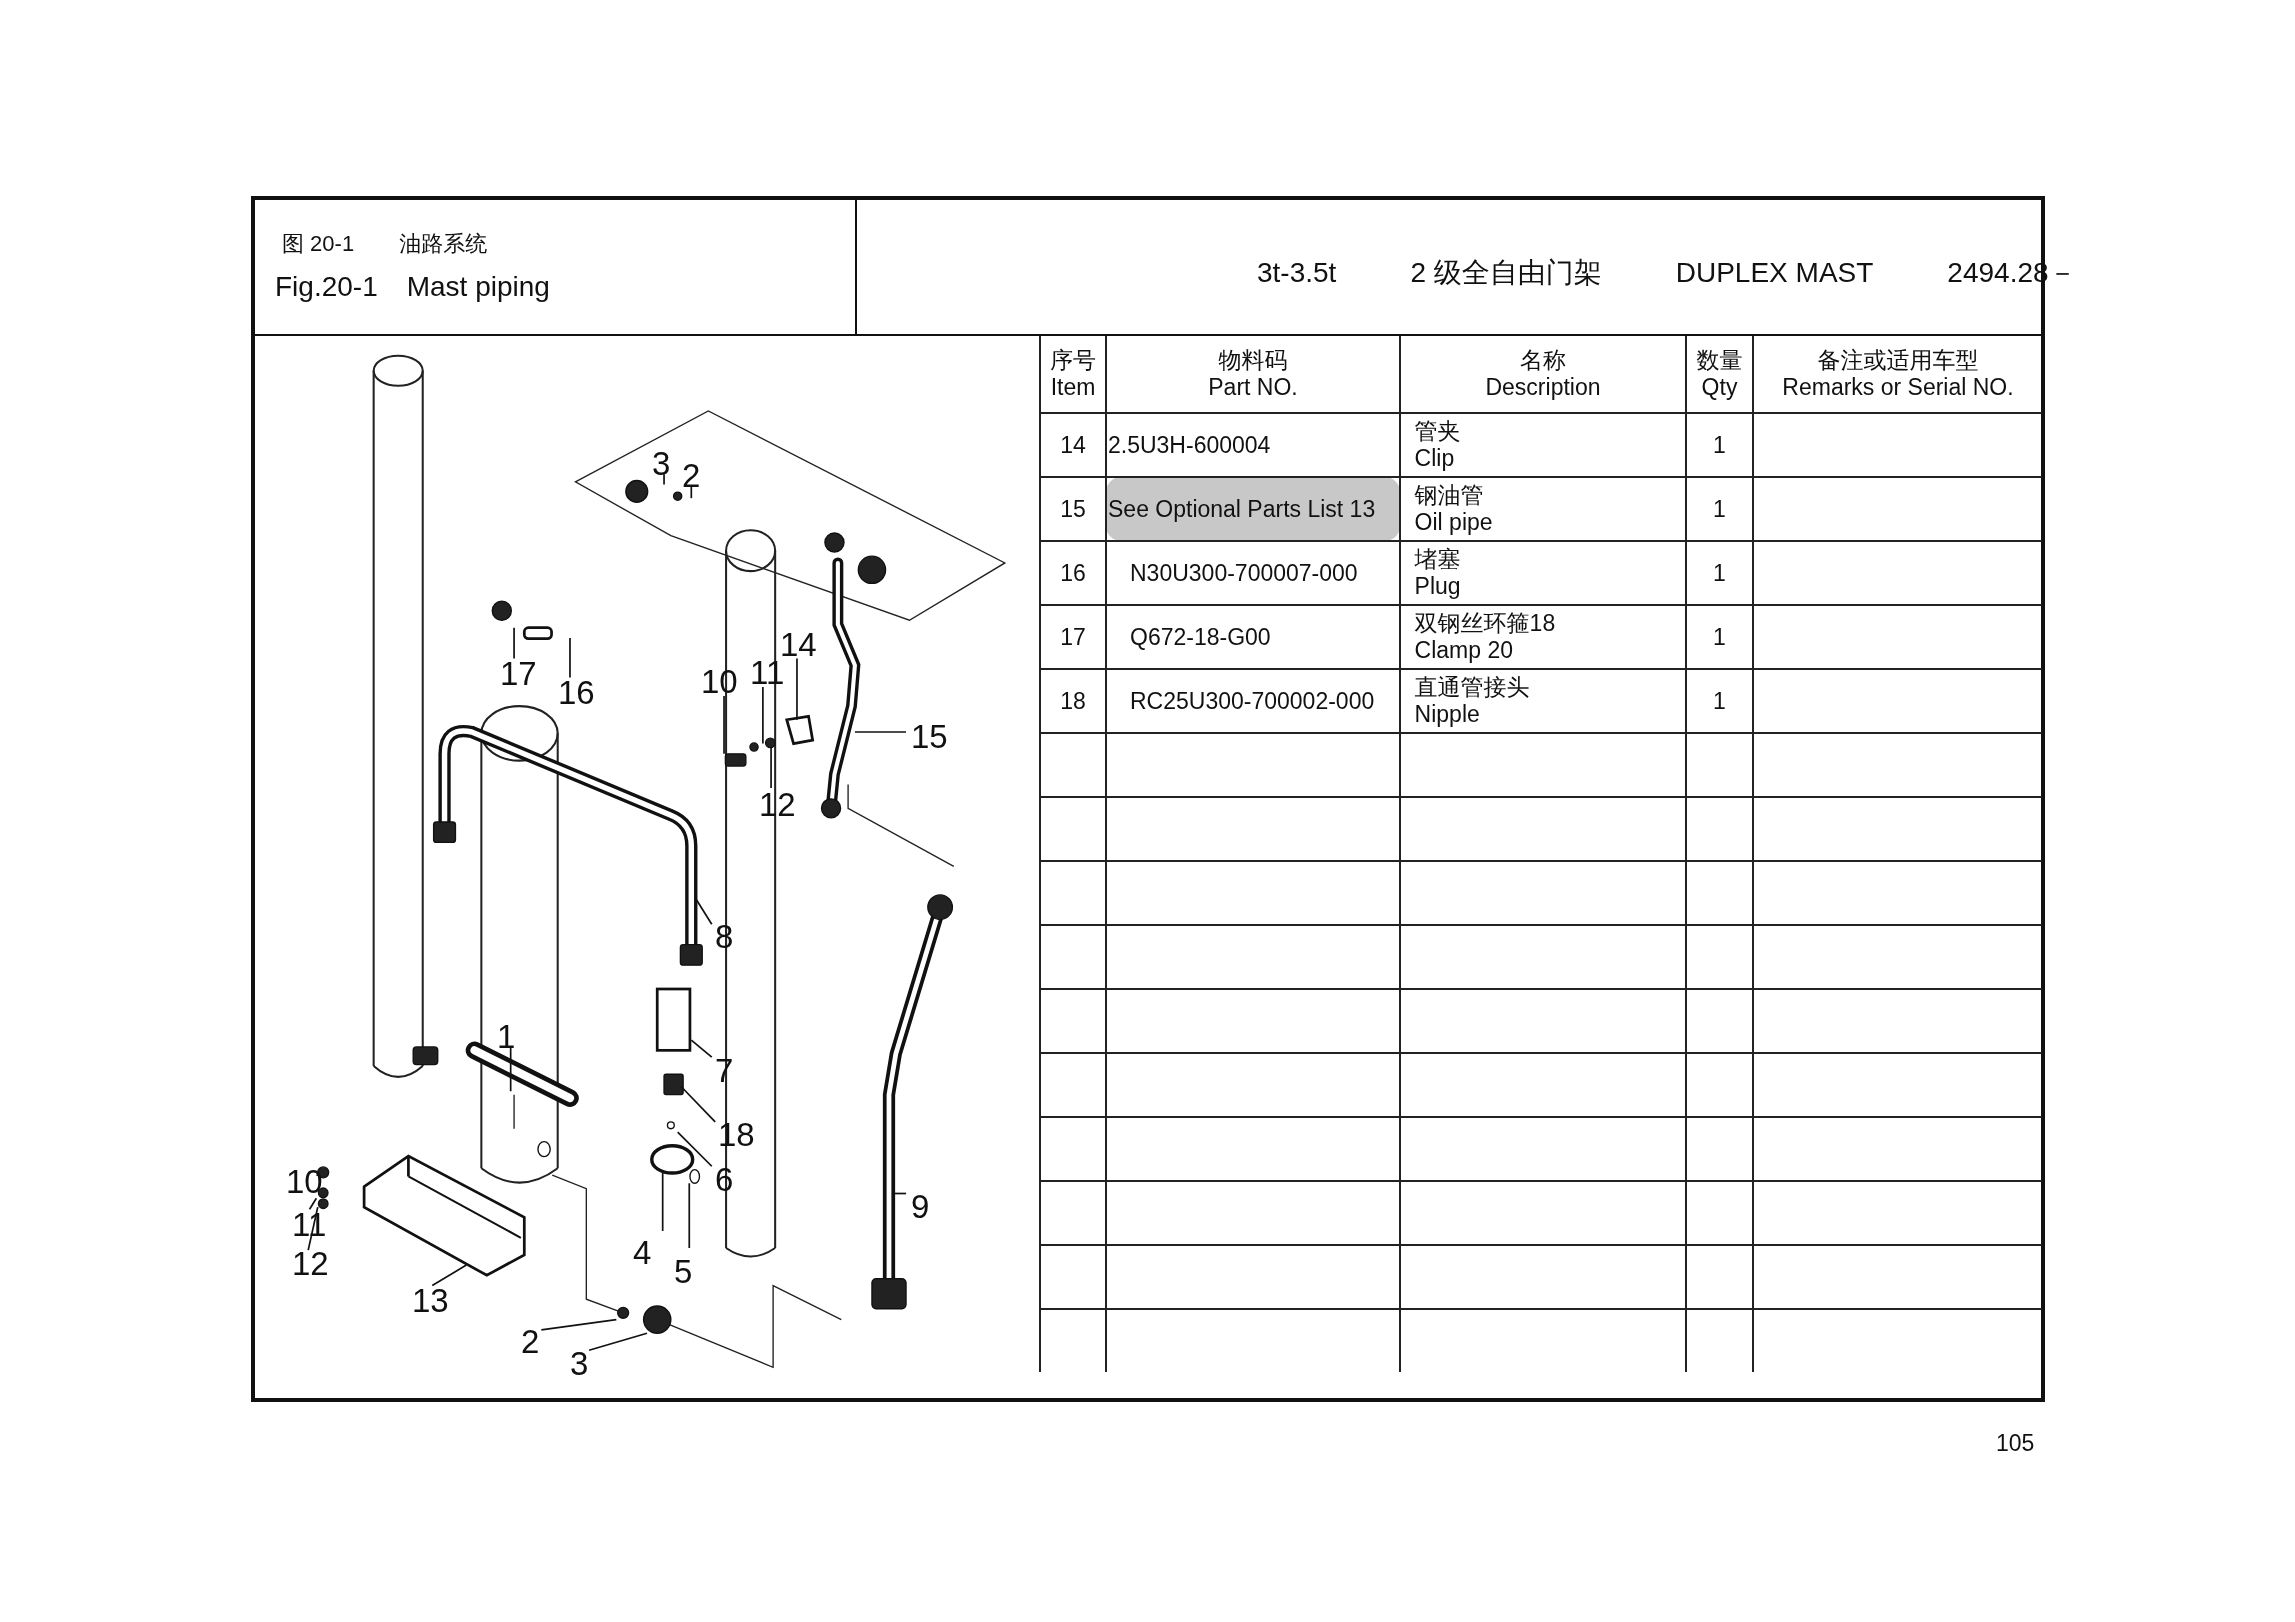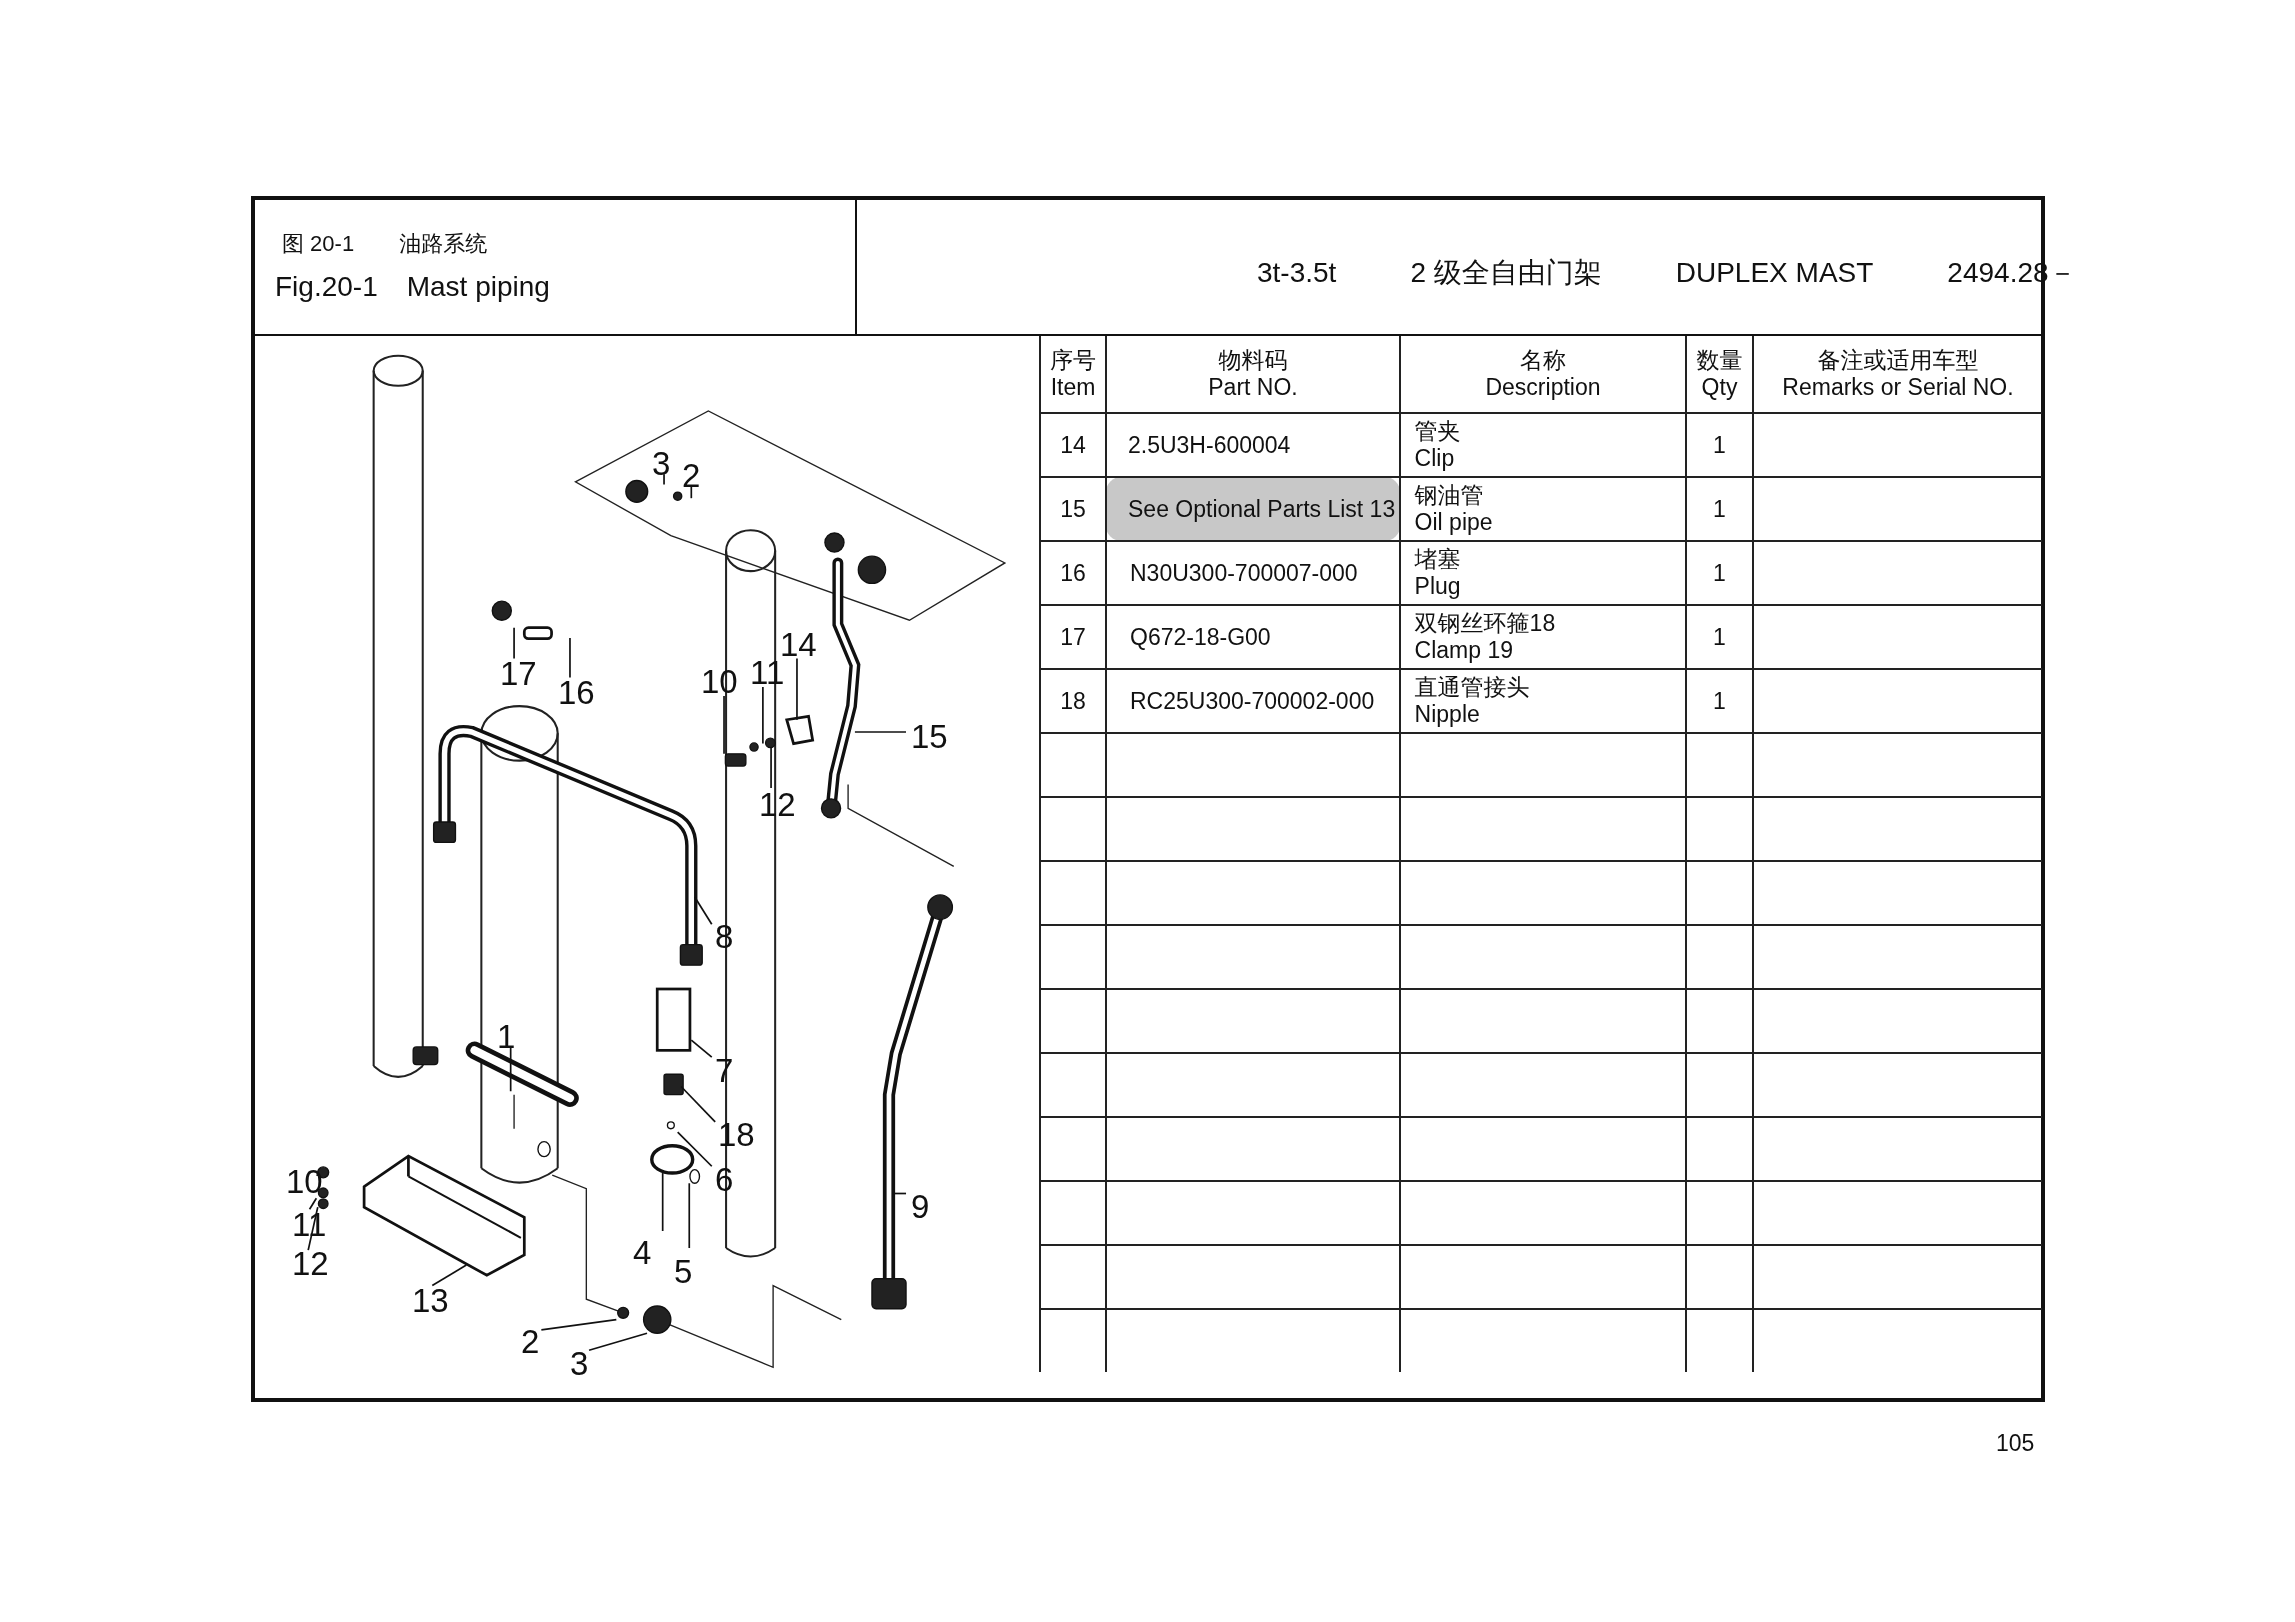--- a/index.html
+++ b/index.html
@@ -15,21 +15,21 @@
   .hdr-right { position:absolute; left:1213px; top:254px; font-size:28px; white-space:pre; }
   .hdr-right span { margin-right:30px;margin-left:44px; }
 
   
   .ptable { position:absolute; left:1039px; top:336px; width:1115px; }
   table.parts { border-collapse:collapse; table-layout:fixed; width:1002px; }
   table.parts td, table.parts th { border:2px solid #222; padding:0; font-weight:normal;
         font-size:23px; line-height:27px; height:62px; vertical-align:middle; }
   table.parts tr.head th { height:76px; text-align:center; border-top:none; }
   table.parts td.c-item { text-align:center; }
-  table.parts td.c-part { padding-left:21px; white-space:nowrap; }
+  table.parts td.c-part { padding-left:1px; white-space:nowrap; }
   table.parts td.c-part.pad { padding-left:23px; }
   table.parts td.c-part.gray { background:#c8c8c8;border-radius:15px; }
   table.parts td.c-desc { padding-left:13.6px; }
   table.parts td.c-qty { text-align:center; }
   table.parts tr:last-child td { border-bottom:none; }
   table.parts td:last-child, table.parts th:last-child { border-right:none; }
   .cn { display:block; }
   .en { display:block; }
 
   .pageno { position:absolute; left:1996px; top:1430px; font-size:23px; }
@@ -233,21 +233,21 @@
             <span class="en">Plug</span>
           </td>
       <td class="c-qty">1</td>
       <td></td>
     </tr>
     <tr>
       <td class="c-item">17</td>
       <td class="c-part pad">Q672-18-G00</td>
       <td class="c-desc">
             <span class="cn">双钢丝环箍18</span>
-            <span class="en">Clamp 19</span>
+            <span class="en">Clamp 20</span>
           </td>
       <td class="c-qty">1</td>
       <td></td>
     </tr>
     <tr>
       <td class="c-item">18</td>
       <td class="c-part pad">RC25U300-700002-000</td>
       <td class="c-desc">
             <span class="cn">直通管接头</span>
             <span class="en">Nipple</span>

